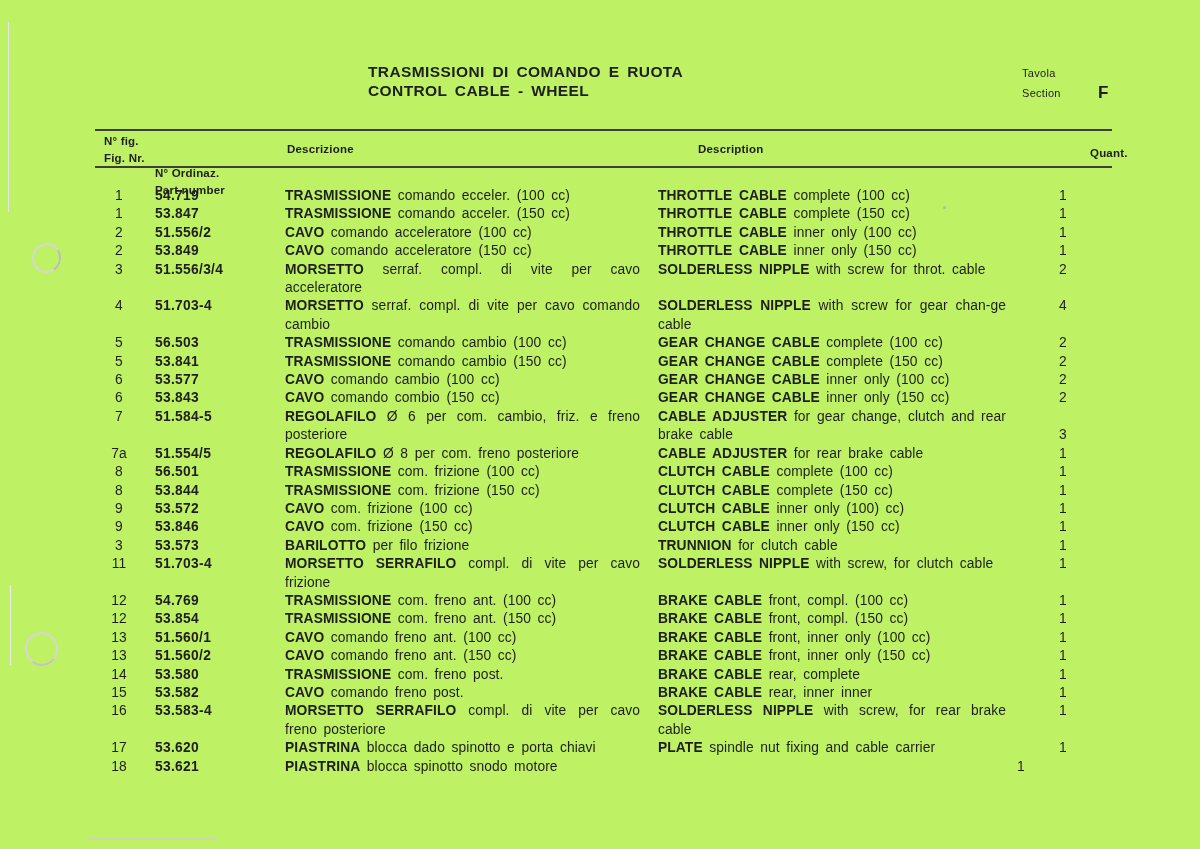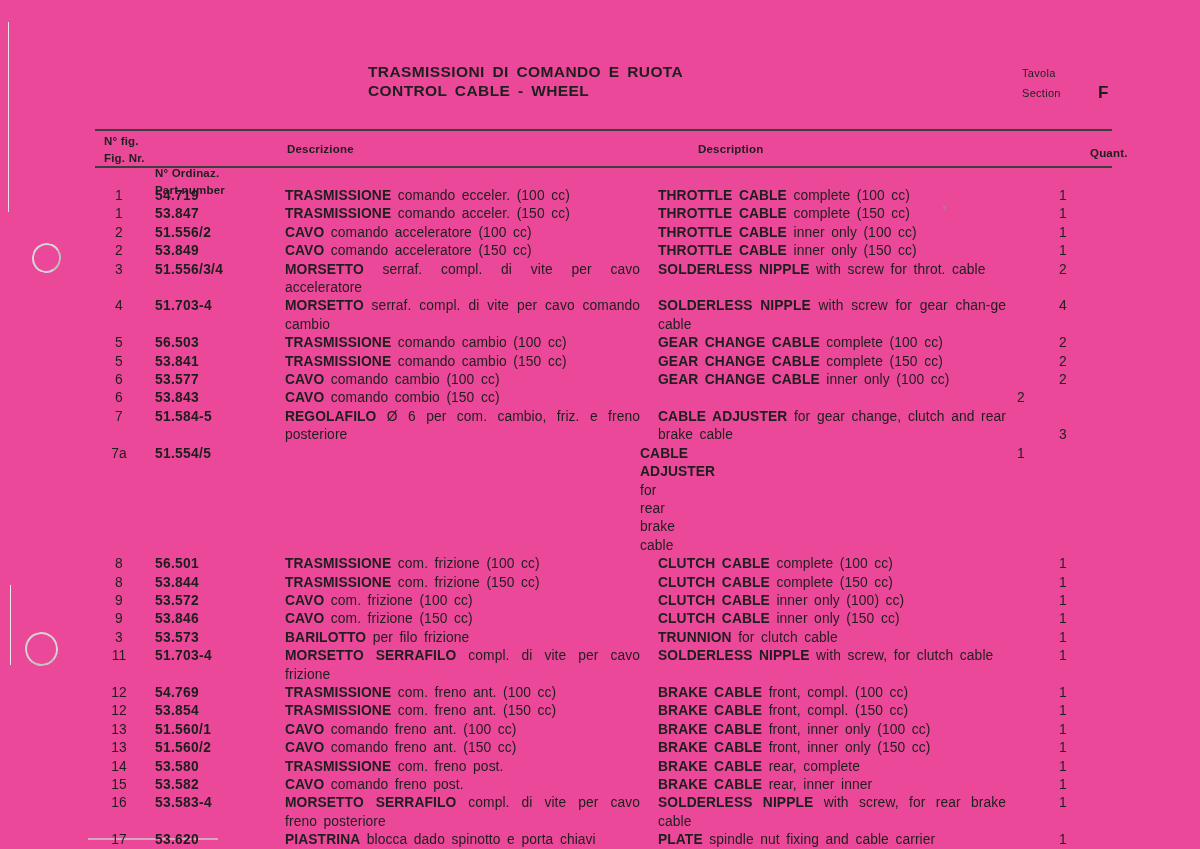--- a/index.html
+++ b/index.html
@@ -1,18 +1,18 @@
 <!DOCTYPE html>
 <html><head>
 <meta charset="utf-8">
 <style>
   html,body{margin:0;padding:0;background:#ffffff;}
   .page{
     position:relative; width:1200px; height:849px; overflow:hidden;
-    background:#ec4899; color:#1e1e1e;
+    background:#bef264; color:#1e1e1e;
     font-family:"Liberation Sans","DejaVu Sans",sans-serif;
   }
   
   .title-block{position:absolute;left:368px;top:62px;line-height:19px;}
   .title-line{font-weight:700;font-size:15.5px;letter-spacing:.4px;word-spacing:3px;white-space:nowrap;}
   .plate-block{position:absolute;left:1022px;top:64px;font-size:11px;line-height:19.5px;letter-spacing:.3px;}
   .plate-letter{position:absolute;left:1098px;top:83px;font-size:17px;font-weight:700;}
   
   .rule{position:absolute;left:95px;width:1017px;height:2px;background:#3d3d3d;}
   .rule-top{top:129px;}
@@ -174,37 +174,39 @@
       <div class="c-en"><span class="lead">GEAR CHANGE CABLE</span><span class="rest"> inner only (100 cc)</span></div>
       <div></div>
       <div class="c-qty">2</div>
     </div>
 
     <div class="trow">
       <div class="c-fig">6</div>
       <div class="c-part">53.843</div>
       <div class="c-it"><span class="lead">CAVO</span><span class="rest"> comando combio (150 cc)</span></div>
       <div></div>
+      <div class="c-en"><span class="lead">GEAR CHANGE CABLE</span><span class="rest"> inner only (150 cc)</span></div>
       <div></div>
       <div class="c-qty">2</div>
     </div>
 
     <div class="trow">
       <div class="c-fig">7</div>
       <div class="c-part">51.584-5</div>
       <div class="c-it"><span class="lead">REGOLAFILO</span><span class="rest"> Ø 6 per com. cambio, friz. e freno posteriore</span></div>
       <div></div>
       <div class="c-en"><span class="lead">CABLE ADJUSTER</span><span class="rest"> for gear change, clutch and rear brake cable</span></div>
       <div></div>
       <div class="c-qty qty-bottom">3</div>
     </div>
 
     <div class="trow">
       <div class="c-fig">7a</div>
       <div class="c-part">51.554/5</div>
+      <div class="c-it"><span class="lead">REGOLAFILO</span><span class="rest"> Ø 8 per com. freno posteriore</span></div>
       <div></div>
       <div class="c-en"><span class="lead">CABLE ADJUSTER</span><span class="rest"> for rear brake cable</span></div>
       <div></div>
       <div class="c-qty">1</div>
     </div>
 
     <div class="trow">
       <div class="c-fig">8</div>
       <div class="c-part">56.501</div>
       <div class="c-it"><span class="lead">TRASMISSIONE</span><span class="rest"> com. frizione (100 cc)</span></div>

